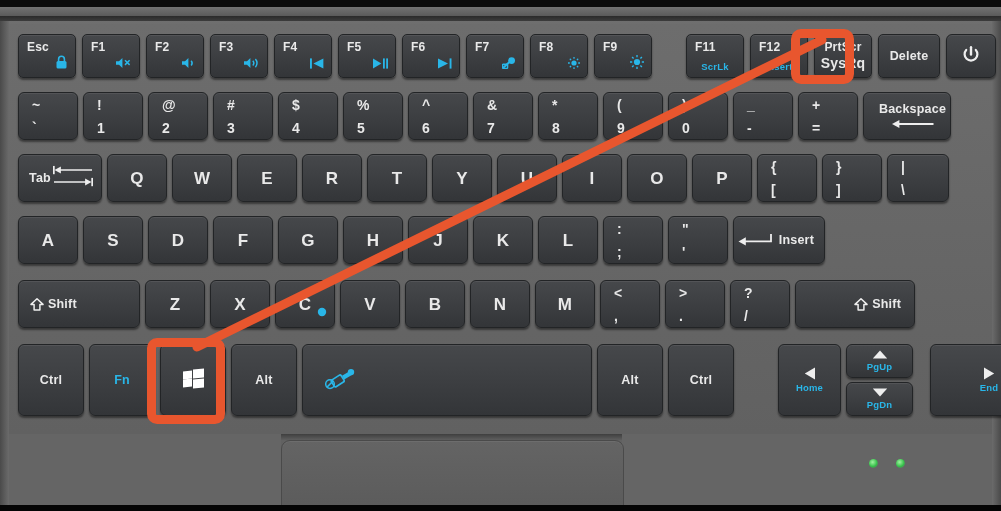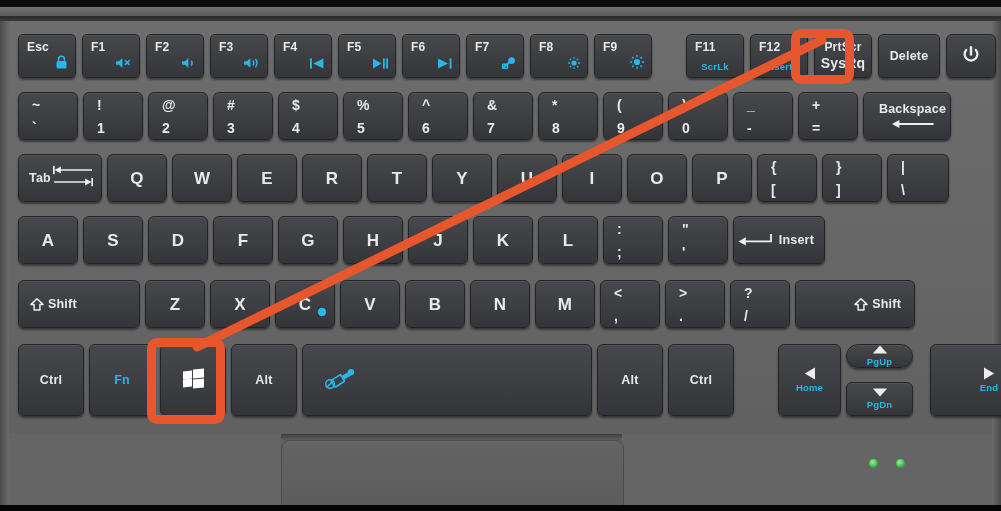--- a/index.html
+++ b/index.html
@@ -475,21 +475,21 @@
 
   <div id="arrow-cluster" style="position:absolute;left:778px;top:344px;width:206px;height:72px;">
       <div class="key arrowk" style="position:absolute;left:0;top:0;width:63px;height:72px;">
         <span style="display:flex;">
           <svg width="12" height="13" viewBox="0 0 12 13" fill="#eee">
             <path d="M11 0.6v11.8L0.8 6.5z" fill="#eee"></path>
           </svg>
         </span>
         <span class="sub">Home</span>
       </div>
-      <div class="key arrowk" style="position:absolute;left:68px;top:0;width:67px;height:24px;border-radius:15px;">
+      <div class="key arrowk" style="position:absolute;left:68px;top:0;width:67px;height:34px;">
         <span style="display:flex;">
           <svg width="16" height="9" viewBox="0 0 16 9" fill="#eee">
             <path d="M0.8 8.4h14.4L8 0.6z" fill="#eee"></path>
           </svg>
         </span>
         <span class="sub">PgUp</span>
       </div>
       <div class="key arrowk" style="position:absolute;left:68px;top:38px;width:67px;height:34px;">
         <span style="display:flex;">
           <svg width="16" height="9" viewBox="0 0 16 9" fill="#eee">

